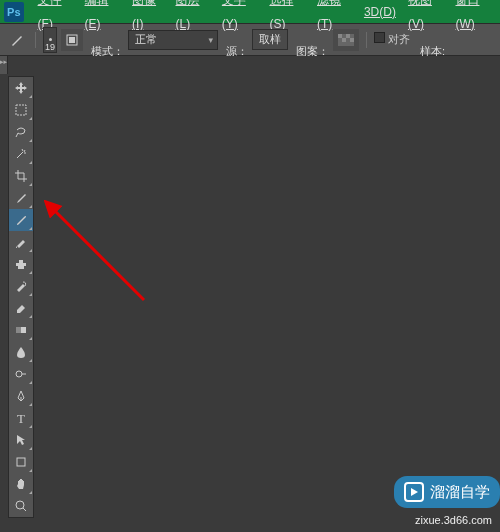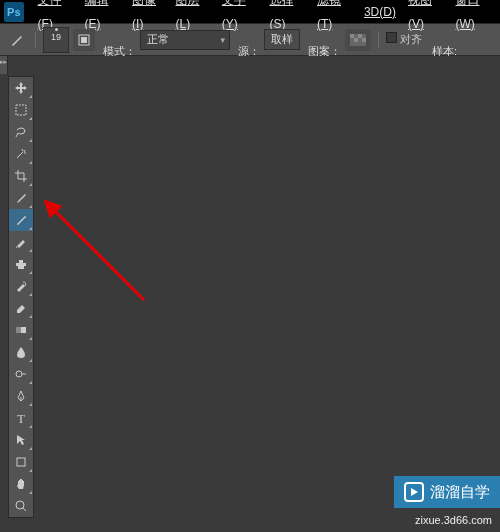--- a/index.html
+++ b/index.html
@@ -1,45 +1,45 @@
 <!DOCTYPE html>
 <html><head>
 <meta charset="utf-8">
 <style>
   * { box-sizing: border-box; margin: 0; padding: 0; }
   body { width: 500px; height: 532px; background: #3a3a3a; font-family: "Microsoft YaHei", sans-serif; font-size: 11px; color: #ccc; overflow: hidden; position: relative; }
   
-  .menubar { height: 24px; background: #000000; display: flex; align-items: center; padding-left: 4px; border-bottom: 1px solid #2a2a2a; }
+  .menubar { height: 24px; background: #15803d; display: flex; align-items: center; padding-left: 4px; border-bottom: 1px solid #2a2a2a; }
   .ps-logo { width: 22px; height: 20px; background: #0b4f7a; color: #5fc0ec; font-weight: bold; font-size: 11px; display: flex; align-items: center; justify-content: center; border-radius: 2px; margin-right: 8px; }
   .menu-item { color: #ddd; padding: 0 6px; line-height: 24px; cursor: default; font-size: 12px; text-decoration: underline; }
   .menu-sep { width: 1px; height: 16px; background: #6a6a6a; margin: 0 3px; }
   
   .optbar { height: 32px; background: #535353; display: flex; align-items: center; padding-left: 6px; border-bottom: 1px solid #2a2a2a; gap: 4px; }
   .opt-icon { width: 22px; height: 22px; display: flex; align-items: center; justify-content: center; color: #ccc; }
-  .brush-preview { display: flex; align-items: center; flex-direction: column; color: #ddd; font-size: 9px; width: 26px; height: 26px; background: #434343; border: 1px solid #2e2e2e; justify-content: flex-start; position: relative; }
+  .brush-preview { display: flex; align-items: center; flex-direction: column; color: #ddd; font-size: 9px; width: 14px; height: 26px; background: #434343; border: 1px solid #2e2e2e; justify-content: flex-end; position: relative; }
   .brush-dot { width: 3px; height: 3px; background: #ccc; border-radius: 50%; margin-bottom: 1px; }
   .opt-btn { width: 22px; height: 22px; display: flex; align-items: center; justify-content: center; background: #4a4a4a; }
   .opt-label { color: #ddd; font-size: 11px; margin-left: 4px; margin-top: 24px; }
   .opt-select { height: 20px; background: #414141; border: 1px solid #2a2a2a; color: #ddd; font-size: 11px; padding: 0 29px 0 6px; position: relative; display: flex; align-items: center; }
   .opt-select::after { content: "▾"; position: absolute; right: 4px; font-size: 9px; color: #aaa; }
   .opt-btn2 { padding: 2px 6px; background: #4a4a4a; border: 1px solid #2e2e2e; color: #ddd; font-size: 11px; }
   .checkbox { width: 11px; height: 11px; border: 1px solid #222; background: #3a3a3a; margin-right: 3px; }
   
   .left-strip { position: absolute; left: 0; top: 56px; width: 8px; height: 18px; background: #535353; border-right: 1px solid #2a2a2a; font-size: 7px; color: #aaa; text-align: center; line-height: 6px; padding-top: 3px; }
   
   .toolbar { position: absolute; left: 8px; top: 76px; width: 26px; background: #535353; border: 1px solid #2a2a2a; display: flex; flex-direction: column; }
   .tool { width: 24px; height: 22px; display: flex; align-items: center; justify-content: center; color: #ccc; position: relative; cursor: default; }
   .tool.active { background: #3a6a8c; }
   .tool-mark { position: absolute; bottom: 1px; right: 1px; width: 0; height: 0; border-left: 3px solid transparent; border-bottom: 3px solid #aaa; }
   
   .canvas { position: absolute; left: 34px; top: 56px; right: 0; bottom: 0; background: #3a3a3a; }
   
   .arrow { position: absolute; left: 44px; top: 200px; width: 110px; height: 110px; pointer-events: none; }
   
-  .watermark { position: absolute; right: 0; bottom: 24px; background: #2a7fb0; color: #fff; padding: 6px 10px; font-size: 15px; display: flex; align-items: center; gap: 6px; }
+  .watermark { position: absolute; right: 0; bottom: 24px; background: #2a7fb0; color: #fff; padding: 6px 10px; font-size: 15px; display: flex; align-items: center; gap: 6px; border-radius: 13px; }
   .wm-icon { width: 20px; height: 20px; border: 2px solid #fff; border-radius: 4px; display: flex; align-items: center; justify-content: center; font-size: 10px; }
   .wm-url { position: absolute; right: 8px; bottom: 6px; font-size: 11px; color: #eee; margin-top: 44px; }
   
   svg { display: block; }
 </style>
 </head>
 <body>
 
 <div class="menubar">
   <div class="ps-logo">Ps</div>

